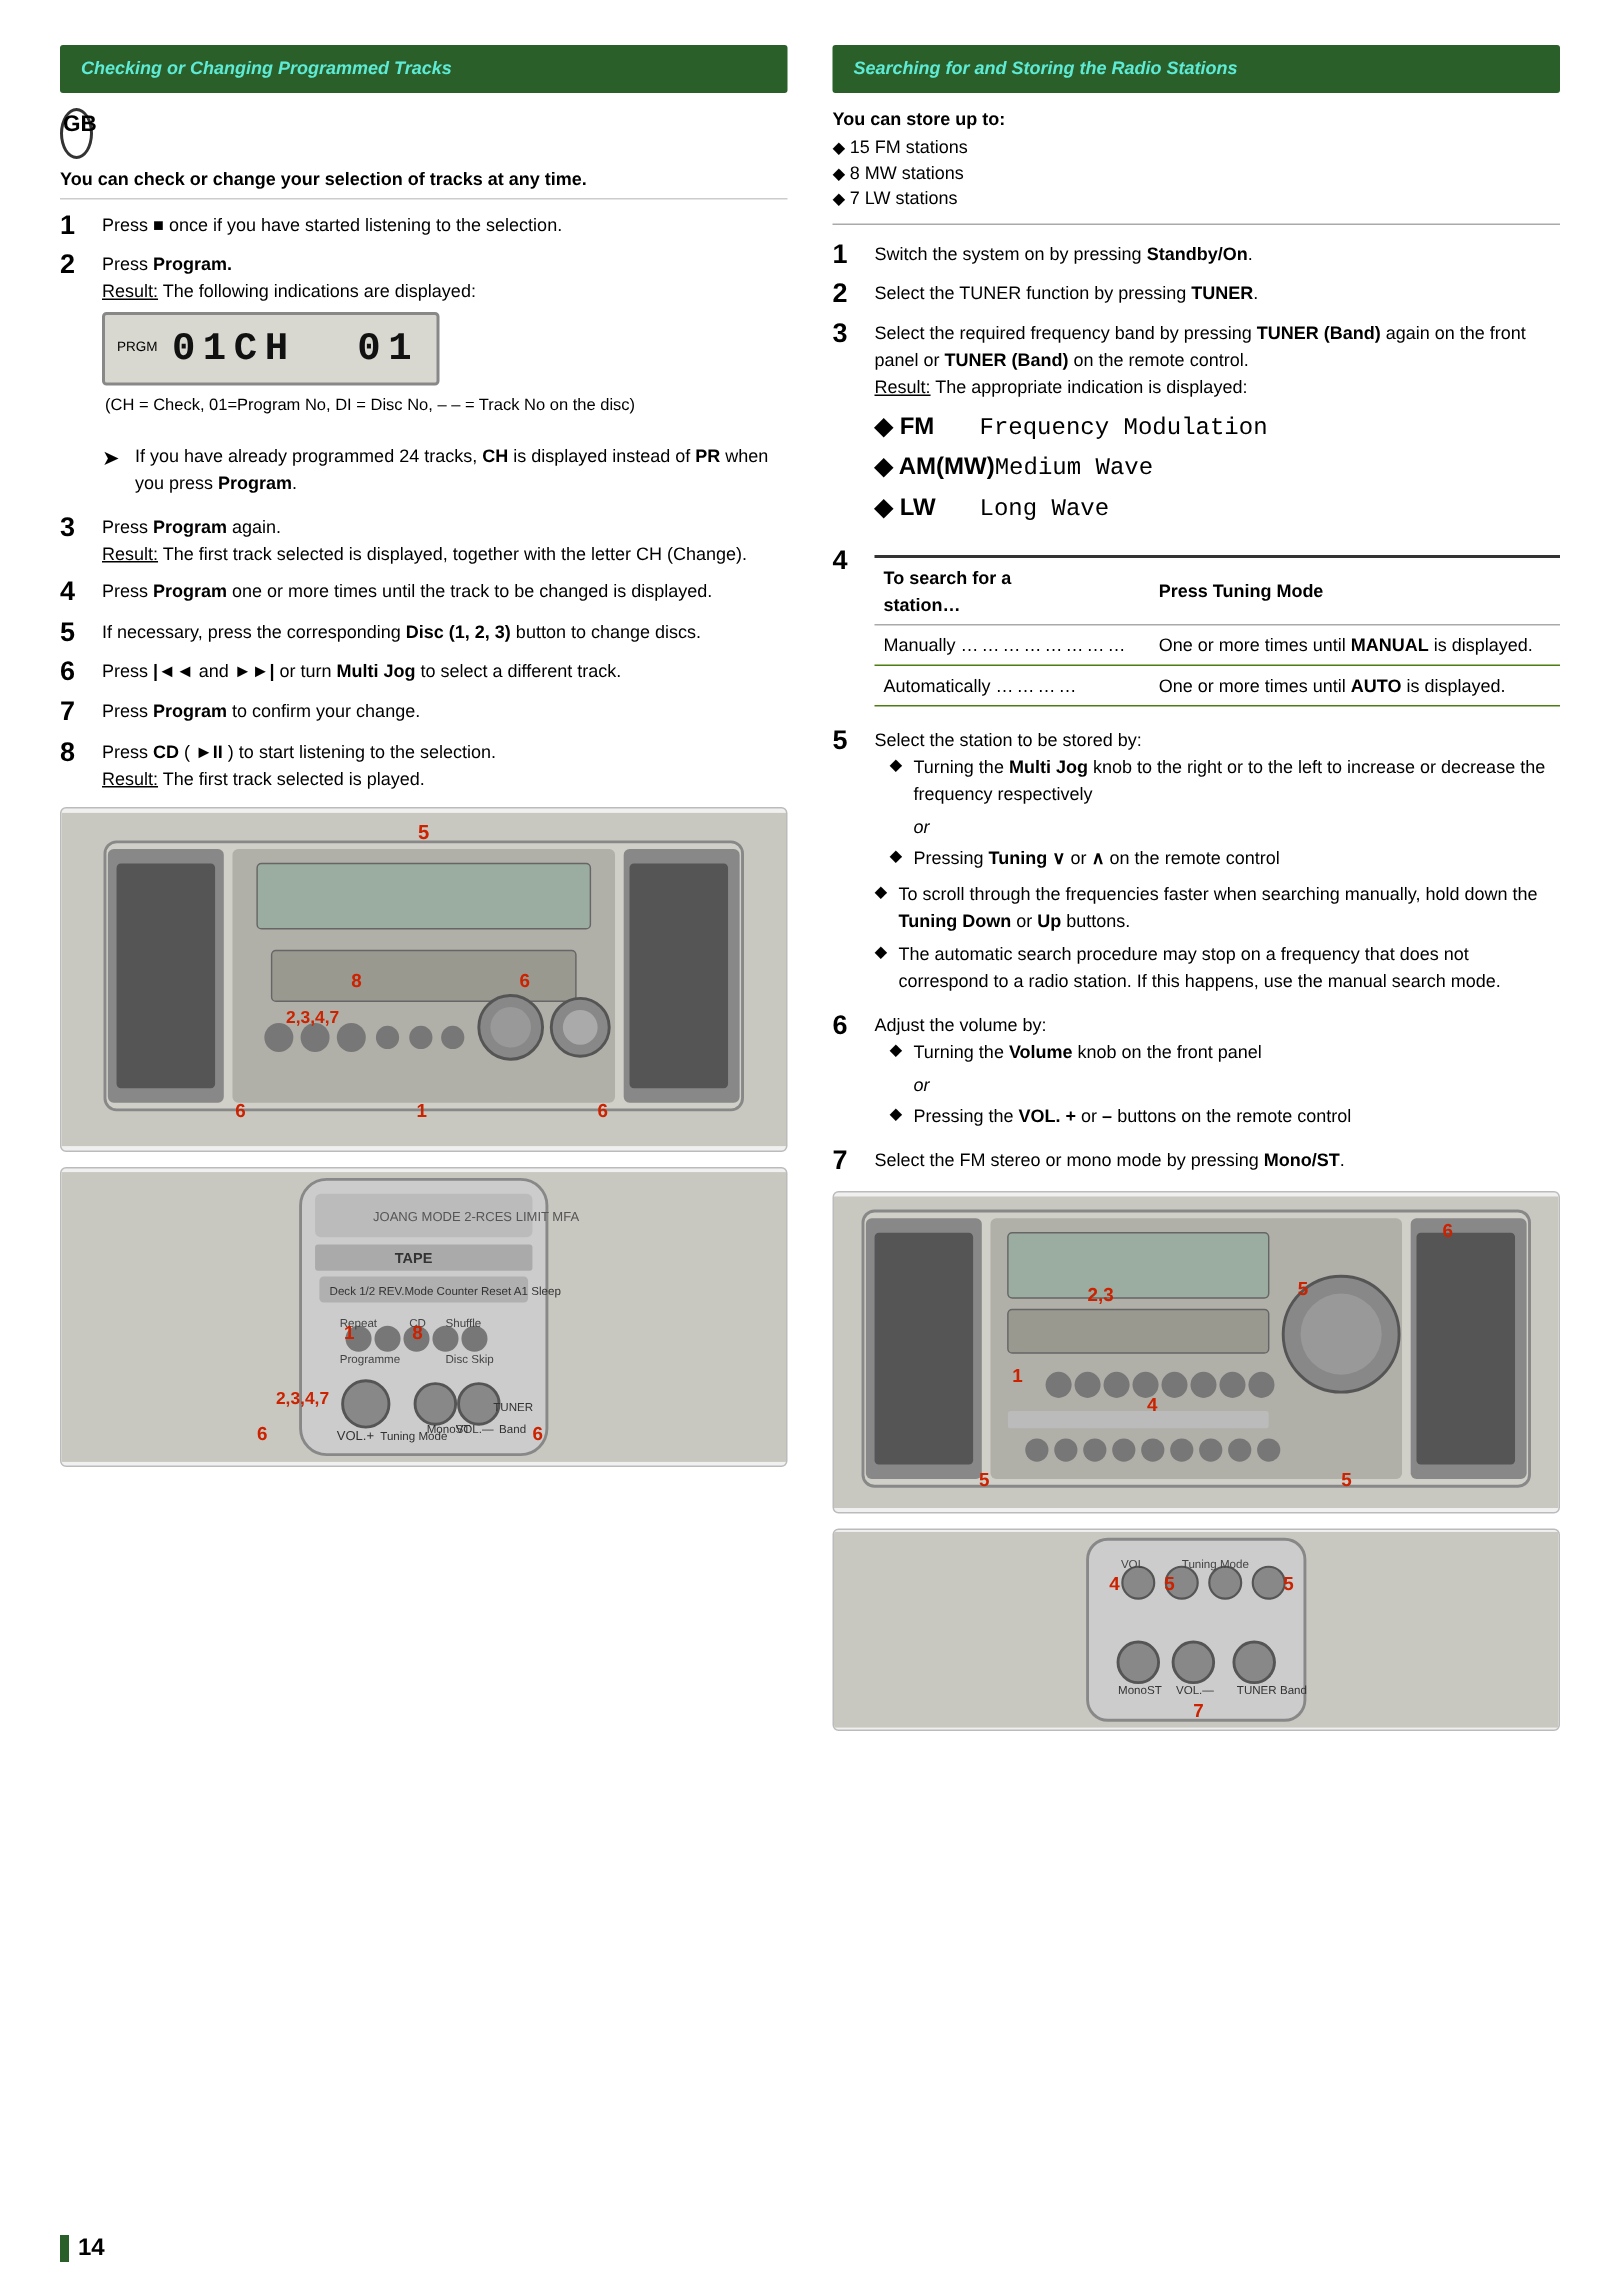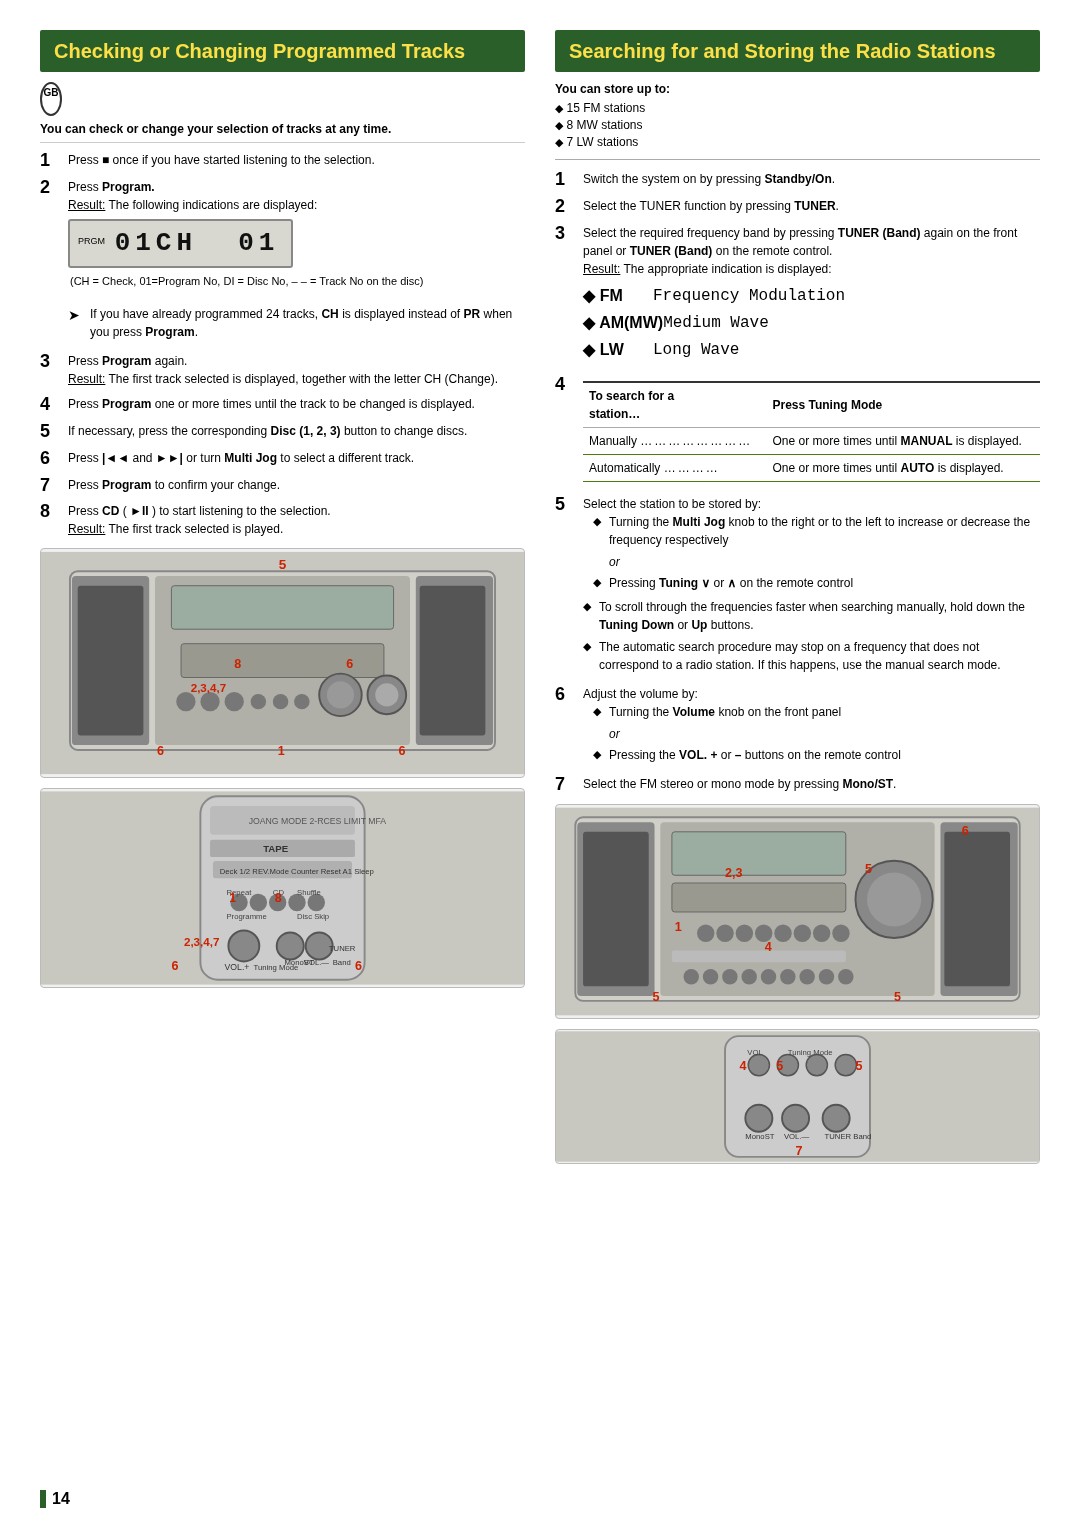--- a/index.html
+++ b/index.html
@@ -25,37 +25,38 @@
     .col-left {
       flex: 1;
       min-width: 0;
     }
     .col-right {
       flex: 1;
       min-width: 0;
     }
     .section-header {
       background: #2a5f2a;
-      color: #fde047;
-      font-size: 20px;
+      color: #5eead4;
+      font-size: 12px;
       font-weight: bold;
       padding: 8px 14px;
       border-radius: 2px;
       margin-bottom: 10px;
       line-height: 1.3;
+      font-style: italic;
     }
     .gb-badge {
       display: inline-block;
       border: 2px solid #333;
       border-radius: 50%;
       width: 22px;
       height: 34px;
       text-align: center;
       line-height: 18px;
-      font-size: 10px;
+      font-size: 15px;
       font-weight: bold;
       margin-right: 4px;
       vertical-align: middle;
     }
     .intro-text {
       font-size: 12px;
       font-weight: bold;
       margin-bottom: 8px;
       border-bottom: 1px solid #ccc;
       padding-bottom: 6px;

